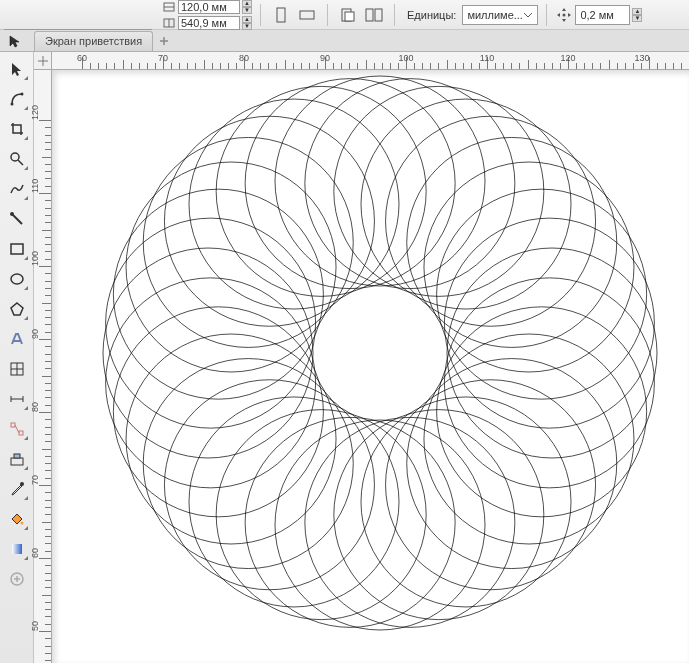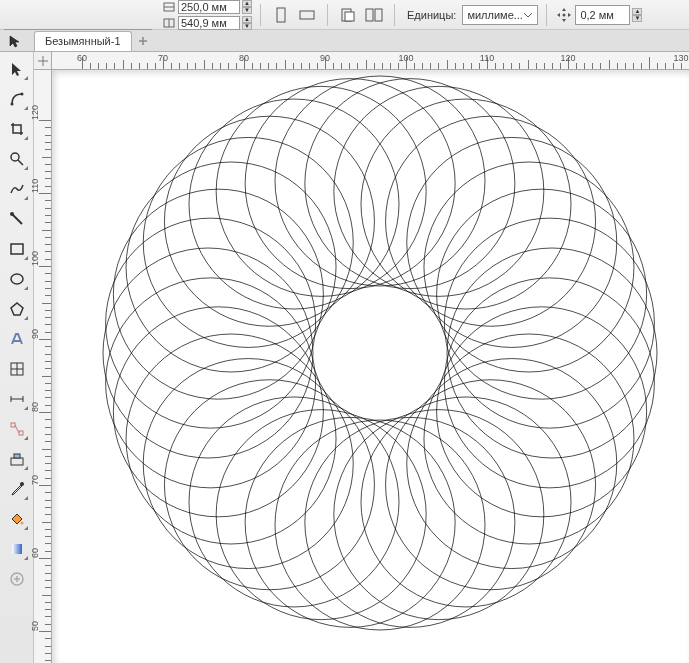--- a/index.html
+++ b/index.html
@@ -59,21 +59,21 @@
   </div>
   <div class="dim-box">
     <div class="dim-row">
       <span class="ic">
         <svg class="icon" width="12" height="10">
             <rect x="1" y="1" width="10" height="8" fill="none" stroke="#666"></rect>
             <line x1="1" y1="5" x2="11" y2="5" stroke="#666"></line>
           </svg>
       </span>
       <span class="field">
-          <span>250,0 мм</span>
+          <span>120,0 мм</span>
         </span>
       <span class="spin">
           <div>▲</div>
           <div>▼</div>
         </span>
     </div>
     <div class="dim-row">
       <span class="ic">
         <svg class="icon" width="12" height="10">
             <rect x="1" y="1" width="10" height="8" fill="none" stroke="#666"></rect>
@@ -138,22 +138,22 @@
       <div>▼</div>
     </span>
 </div>
 
 <div class="tabs">
   <span class="pick">
     <svg class="icon" width="14" height="14">
         <path d="M2 2 L2 12 L5 9 L7 13 L9 12 L7 8 L11 8 Z" fill="#333" stroke="#000" stroke-width=".5"></path>
       </svg>
   </span>
-  <div class="tab active">
-    <span>Безымянный-1</span>
+  <div class="tab inactive">
+    <span>Экран приветствия</span>
   </div>
   <div class="tab-plus">
     <svg class="icon" width="10" height="10">
         <path d="M5 1 V9 M1 5 H9" stroke="#888" stroke-width="1.5"></path>
       </svg>
   </div>
 </div>
 
 <div class="work">
   <div class="toolbox" id="toolbox">
@@ -359,21 +359,21 @@
         <div class="tick tick-h" style="left: 524.1px;"></div>
         <div class="tick tick-h" style="left: 532.2px;"></div>
         <div class="tick tick-h" style="left: 540.3px;"></div>
         <div class="tick tick-h" style="left: 548.4px;"></div>
         <div class="tick tick-h" style="left: 556.5px; height: 9px;"></div>
         <div class="tick tick-h" style="left: 564.6px;"></div>
         <div class="tick tick-h" style="left: 572.7px;"></div>
         <div class="tick tick-h" style="left: 580.8px;"></div>
         <div class="tick tick-h" style="left: 588.9px;"></div>
         <div class="tick tick-h big" style="left: 597px;"></div>
-        <div class="tick-label-h" style="left: 629px;">130</div>
+        <div class="tick-label-h" style="left: 590px;">130</div>
         <div class="tick tick-h" style="left: 605.1px;"></div>
         <div class="tick tick-h" style="left: 613.2px;"></div>
         <div class="tick tick-h" style="left: 621.3px;"></div>
         <div class="tick tick-h" style="left: 629.4px;"></div>
       </div>
     <div class="ruler-v" id="ruler-v">
         <div class="tick tick-v big" style="top: 50px;"></div>
         <div class="tick-label-v" style="top: 50px;">120</div>
         <div class="tick tick-v" style="top: 57.3px;"></div>
         <div class="tick tick-v" style="top: 64.6px;"></div>

